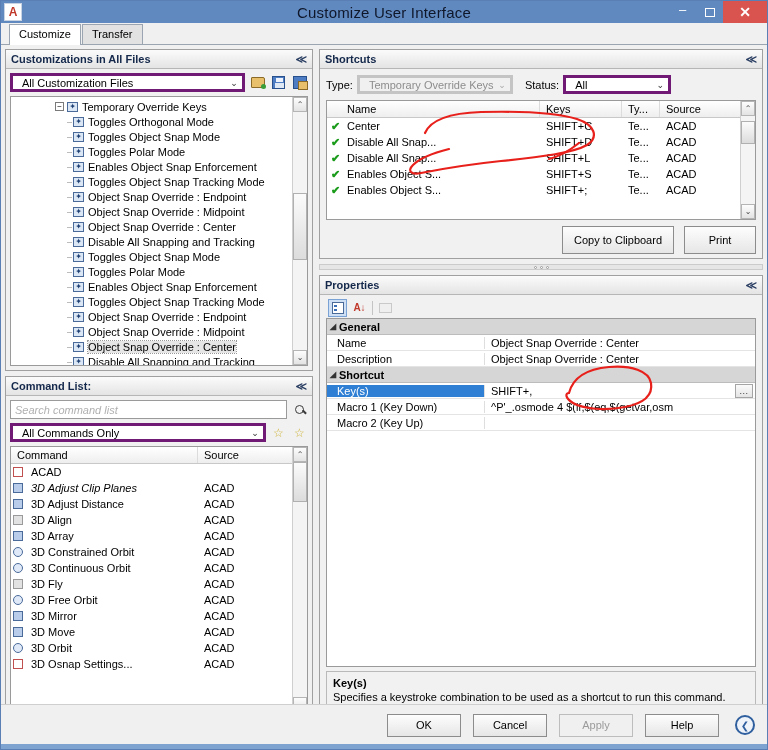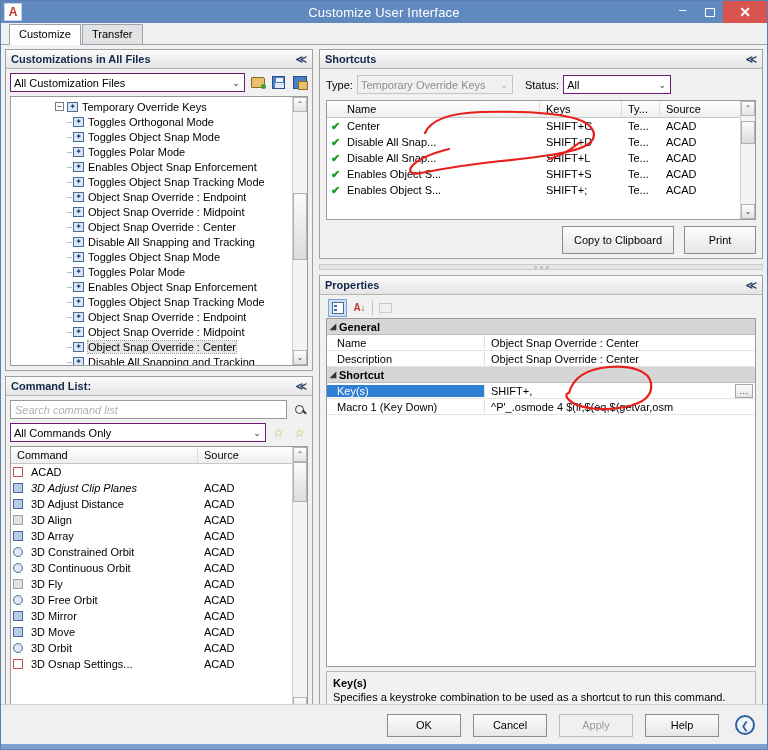--- a/index.html
+++ b/index.html
@@ -33,22 +33,22 @@
     background: #ffffff;
     border: 1px solid #c8d4e4;
     display: flex; align-items: center; justify-content: center;
     font-size: 12px; font-weight: bold; color: #c0392b;
     line-height: 1;
   }
   .title-text {
     position: absolute;
     left: 0; right: 0;
     text-align: center;
-    color: #ffffff;
-    font-size: 13px;
+    color: #0f172a;
+    font-size: 15px;
     letter-spacing: .2px;
     pointer-events: none;
   }
   .win-controls {
     margin-left: auto;
     display: flex; height: 22px; align-items: stretch;
   }
   .win-btn {
     width: 27px;
     display: flex; align-items: center; justify-content: center;
@@ -112,23 +112,23 @@
     flex: 0 0 auto;
   }
   .panel-head .chev { margin-left: auto; font-size: 11px; color: #2b3f63; font-weight: bold; }
   .panel-body { flex: 1 1 auto; min-height: 0; padding: 4px; display: flex; flex-direction: column; }
 
   
   .row { display: flex; align-items: center; gap: 4px; }
   .combo {
     height: 19px;
     background: #ffffff;
-    border: 1px solid #701a75;
+    border: 3px solid #701a75;
     display: flex; align-items: center;
-    padding: 0 0 0 3px;
+    padding: 0 0 0 9px;
     font-size: 11px; color: #000;
     flex: 1; min-width: 0;
   }
   .combo.disabled { background: #f0f0f0; color: #8d8d8d; border-color: #c4c4c4; }
   .combo .val { overflow: hidden; white-space: nowrap; text-overflow: ellipsis; flex: 1; }
   .combo .arrow {
     width: 16px; text-align: center; font-size: 9px; color: #333;
     flex: 0 0 16px;
   }
   .combo.disabled .arrow { color: #a9a9a9; }
@@ -795,20 +795,24 @@
               </div>
               <div class="pg-row sel">
                 <div class="pg-name">Key(s)</div>
                 <div class="pg-val">SHIFT+,</div>
                 <div class="pg-ell">...</div>
               </div>
               <div class="pg-row">
                 <div class="pg-name">Macro 1 (Key Down)</div>
                 <div class="pg-val">^P'_.osmode 4 $(if,$(eq,$(getvar,osm</div>
               </div>
+              <div class="pg-row">
+                <div class="pg-name">Macro 2 (Key Up)</div>
+                <div class="pg-val"></div>
+              </div>
             </div>
 
           <div class="helpbox">
             <div class="h">Key(s)</div>
             <div>Specifies a keystroke combination to be used as a shortcut to run this command.</div>
           </div>
         </div>
       </div>
     </div>
   </div>

